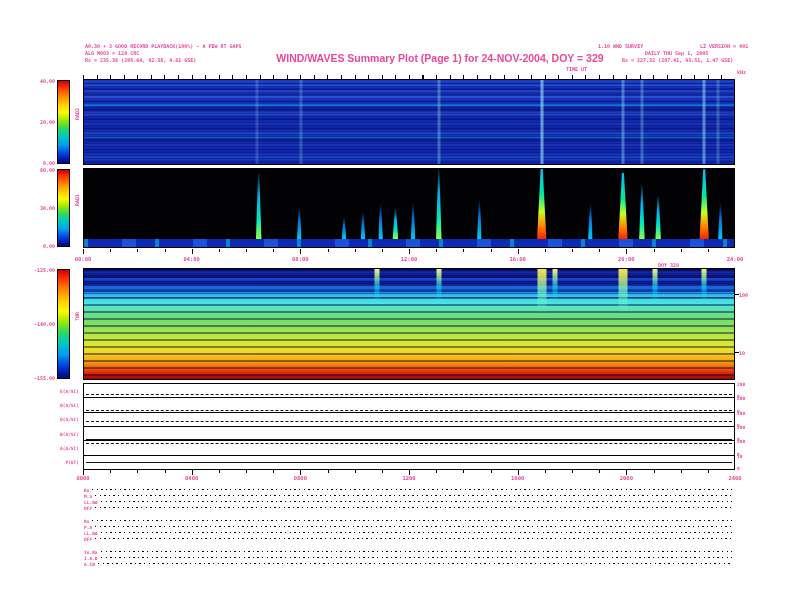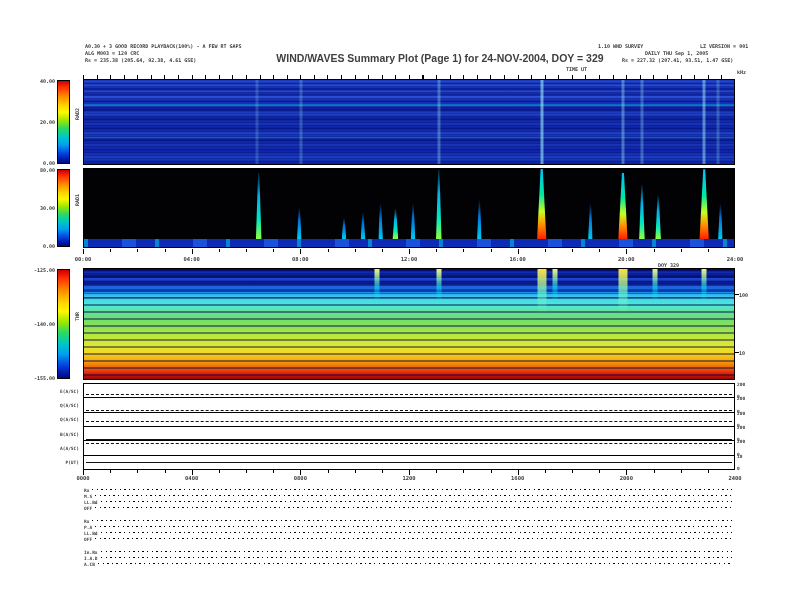--- a/index.html
+++ b/index.html
@@ -1,17 +1,17 @@
 <!DOCTYPE html>
 <html><head>
 <meta charset="utf-8">
 <style>
   html,body{margin:0;padding:0;background:#fff;}
   #canvas{position:relative;width:792px;height:612px;background:#fff;overflow:hidden;
-          font-family:"DejaVu Sans Mono",monospace;color:#404040;}
+          font-family:"DejaVu Sans Mono",monospace;color:#ec4899;}
   .abs{position:absolute;}
   .t5{font-size:5px;line-height:6px;font-weight:bold;letter-spacing:0;}
   .title{font-family:"Liberation Sans",sans-serif;font-size:10.5px;font-weight:bold;}
   .vlab{writing-mode:vertical-rl;transform:rotate(180deg);font-size:5px;font-weight:bold;}
   .panel{position:absolute;left:83px;width:652px;border:1px solid #000;box-sizing:border-box;overflow:hidden;}
   
   .cbar{position:absolute;left:57px;width:13px;border:1px solid #000;box-sizing:border-box;
     background:linear-gradient(180deg,#c80000 0%,#ff2a00 7%,#ff8c00 19%,#ffd400 30%,#fff800 38%,
       #9ce800 48%,#2cd862 58%,#00c8c4 68%,#009ef0 78%,#0046e0 88%,#0016a2 96%,#000a80 100%);}
   .cbtick{position:absolute;right:737px;width:52px;text-align:right;font-size:5px;font-weight:bold;transform:translateY(-50%);}

